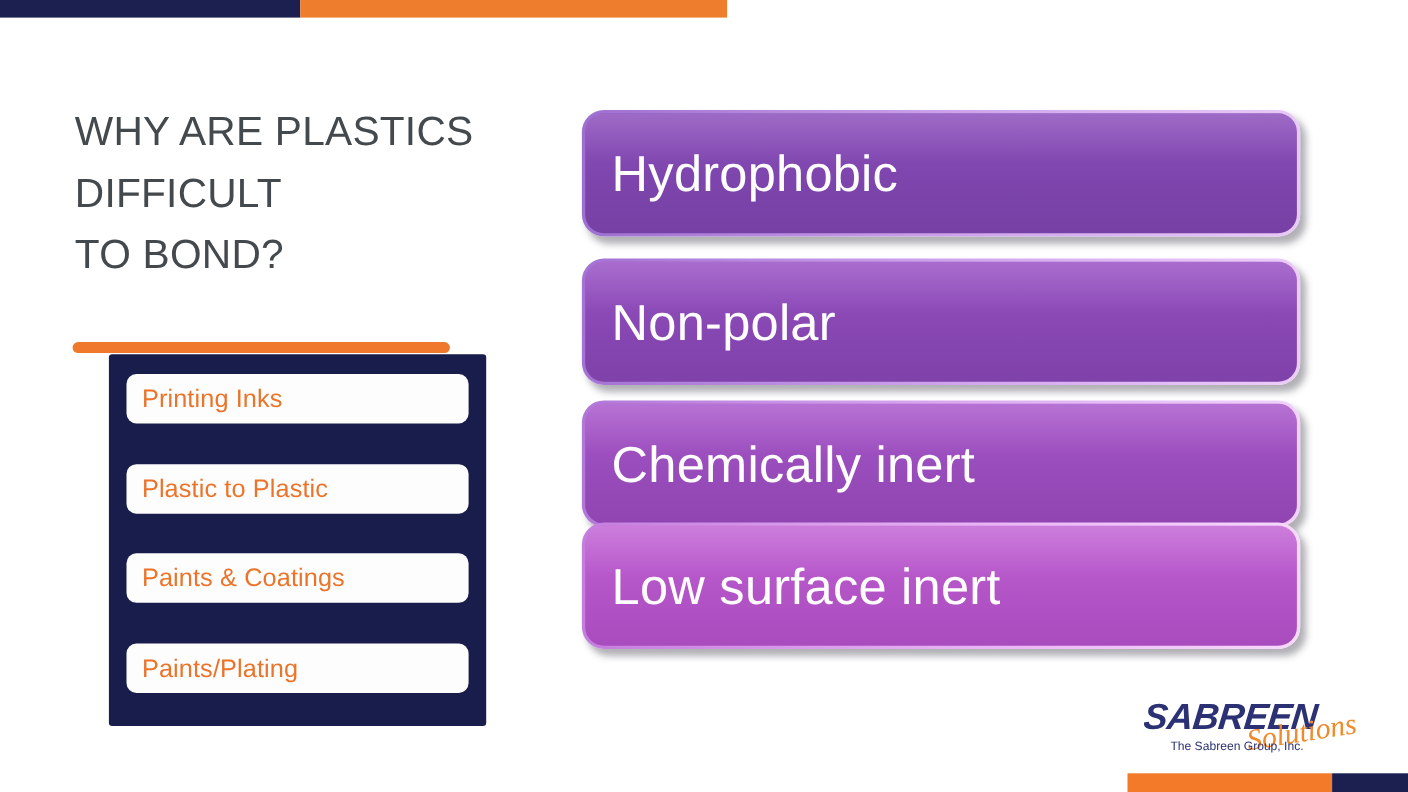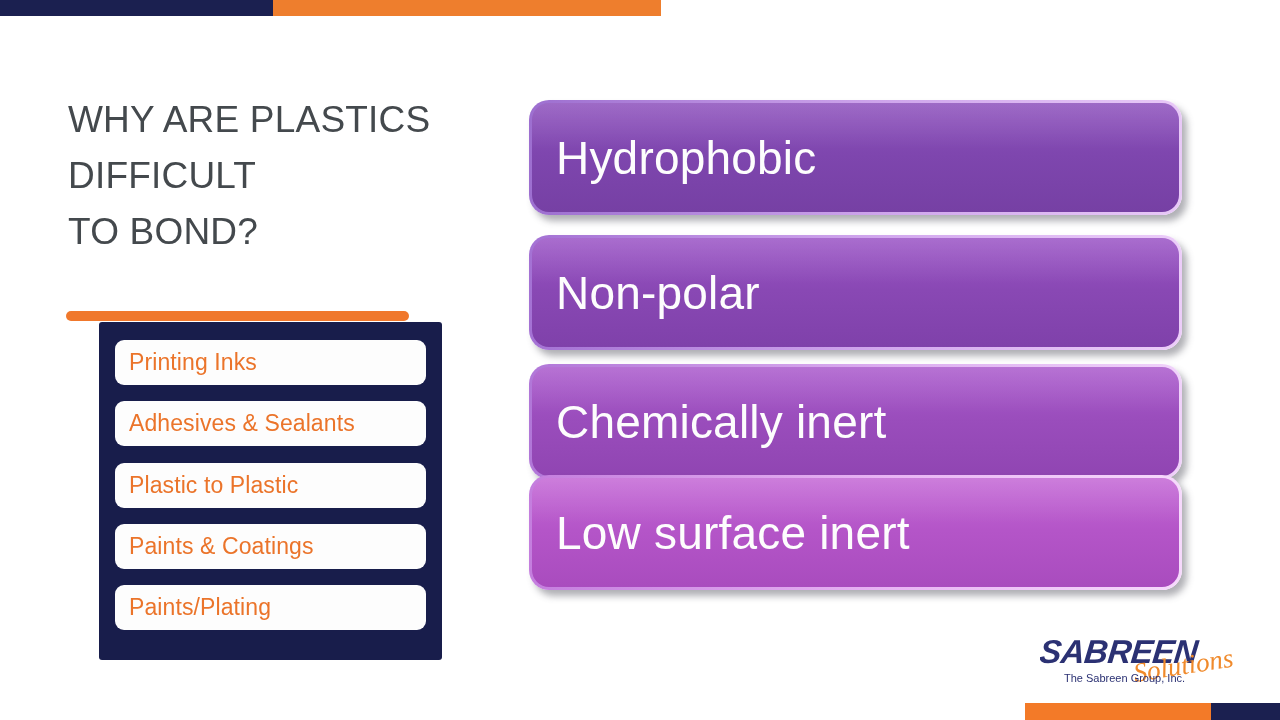--- a/index.html
+++ b/index.html
@@ -175,21 +175,20 @@
 <div class="topbar-orange"></div>
 
 <div class="title">WHY ARE PLASTICS
 DIFFICULT
 TO BOND?</div>
 
 <div class="list-panel">
   <div class="list-accent"></div>
   <div class="list-body">
     <div class="pill">Printing Inks</div>
-    <div class="pill">Adhesives &amp; Sealants</div>
     <div class="pill">Plastic to Plastic</div>
     <div class="pill">Paints &amp; Coatings</div>
     <div class="pill">Paints/Plating</div>
   </div>
 </div>
 
 <div class="boxes">
   <div class="pbox" id="pbox-0">
     <div class="pbox-inner">
       <span class="pbox-label">Hydrophobic</span>

